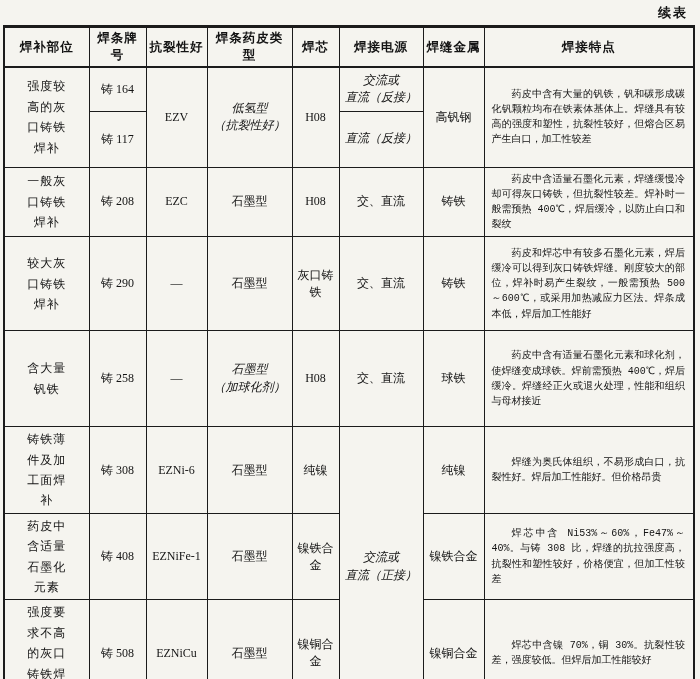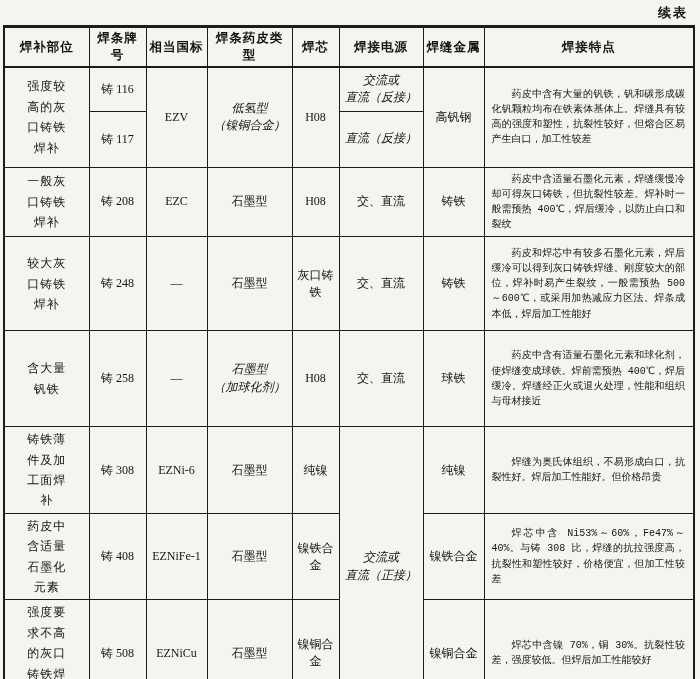--- a/index.html
+++ b/index.html
@@ -81,36 +81,36 @@
         <col style="width:85px">
       <col style="width:47px">
         <col style="width:84px">
         <col style="width:61px">
         <col style="width:210px">
     </colgroup>
     <thead>
       <tr class="h-head">
         <th>焊补部位</th>
         <th>焊条牌号</th>
-        <th>相当国标</th>
+        <th>抗裂性好</th>
         <th>焊条药皮类型</th>
         <th>焊芯</th>
         <th>焊接电源</th>
         <th>焊缝金属</th>
         <th>焊接特点</th>
       </tr>
     </thead>
     <tbody>
 
       <tr class="r1a">
         <td class="c part" rowspan="2">强度较高的灰口铸铁焊补</td>
-        <td class="c">铸 116</td>
+        <td class="c">铸 164</td>
         <td class="c" rowspan="2">EZV</td>
         <td class="c pre" rowspan="2">低氢型
-（镍铜合金）</td>
+（抗裂性好）</td>
         <td class="c" rowspan="2">H08</td>
         <td class="c pre">交流或
 直流（反接）</td>
         <td class="c" rowspan="2">高钒钢</td>
         <td class="feat" rowspan="2">药皮中含有大量的钒铁，钒和碳形成碳化钒颗粒均布在铁素体基体上。焊缝具有较高的强度和塑性，抗裂性较好，但熔合区易产生白口，加工性较差</td>
       </tr>
       <tr class="r1b">
         <td class="c">铸 117</td>
         <td class="c pre">直流（反接）</td>
       </tr>
@@ -121,21 +121,21 @@
         <td class="c">EZC</td>
         <td class="c">石墨型</td>
         <td class="c">H08</td>
         <td class="c">交、直流</td>
         <td class="c">铸铁</td>
         <td class="feat">药皮中含适量石墨化元素，焊缝缓慢冷却可得灰口铸铁，但抗裂性较差。焊补时一般需预热 400℃，焊后缓冷，以防止白口和裂纹</td>
       </tr>
 
       <tr class="r3">
         <td class="c part">较大灰口铸铁焊补</td>
-        <td class="c">铸 248</td>
+        <td class="c">铸 290</td>
         <td class="c">—</td>
         <td class="c">石墨型</td>
         <td class="c">灰口铸铁</td>
         <td class="c">交、直流</td>
         <td class="c">铸铁</td>
         <td class="feat">药皮和焊芯中有较多石墨化元素，焊后缓冷可以得到灰口铸铁焊缝。刚度较大的部位，焊补时易产生裂纹，一般需预热 500～600℃，或采用加热减应力区法。焊条成本低，焊后加工性能好</td>
       </tr>
 
       <tr class="r4">
         <td class="c part">含大量钒铁</td>

